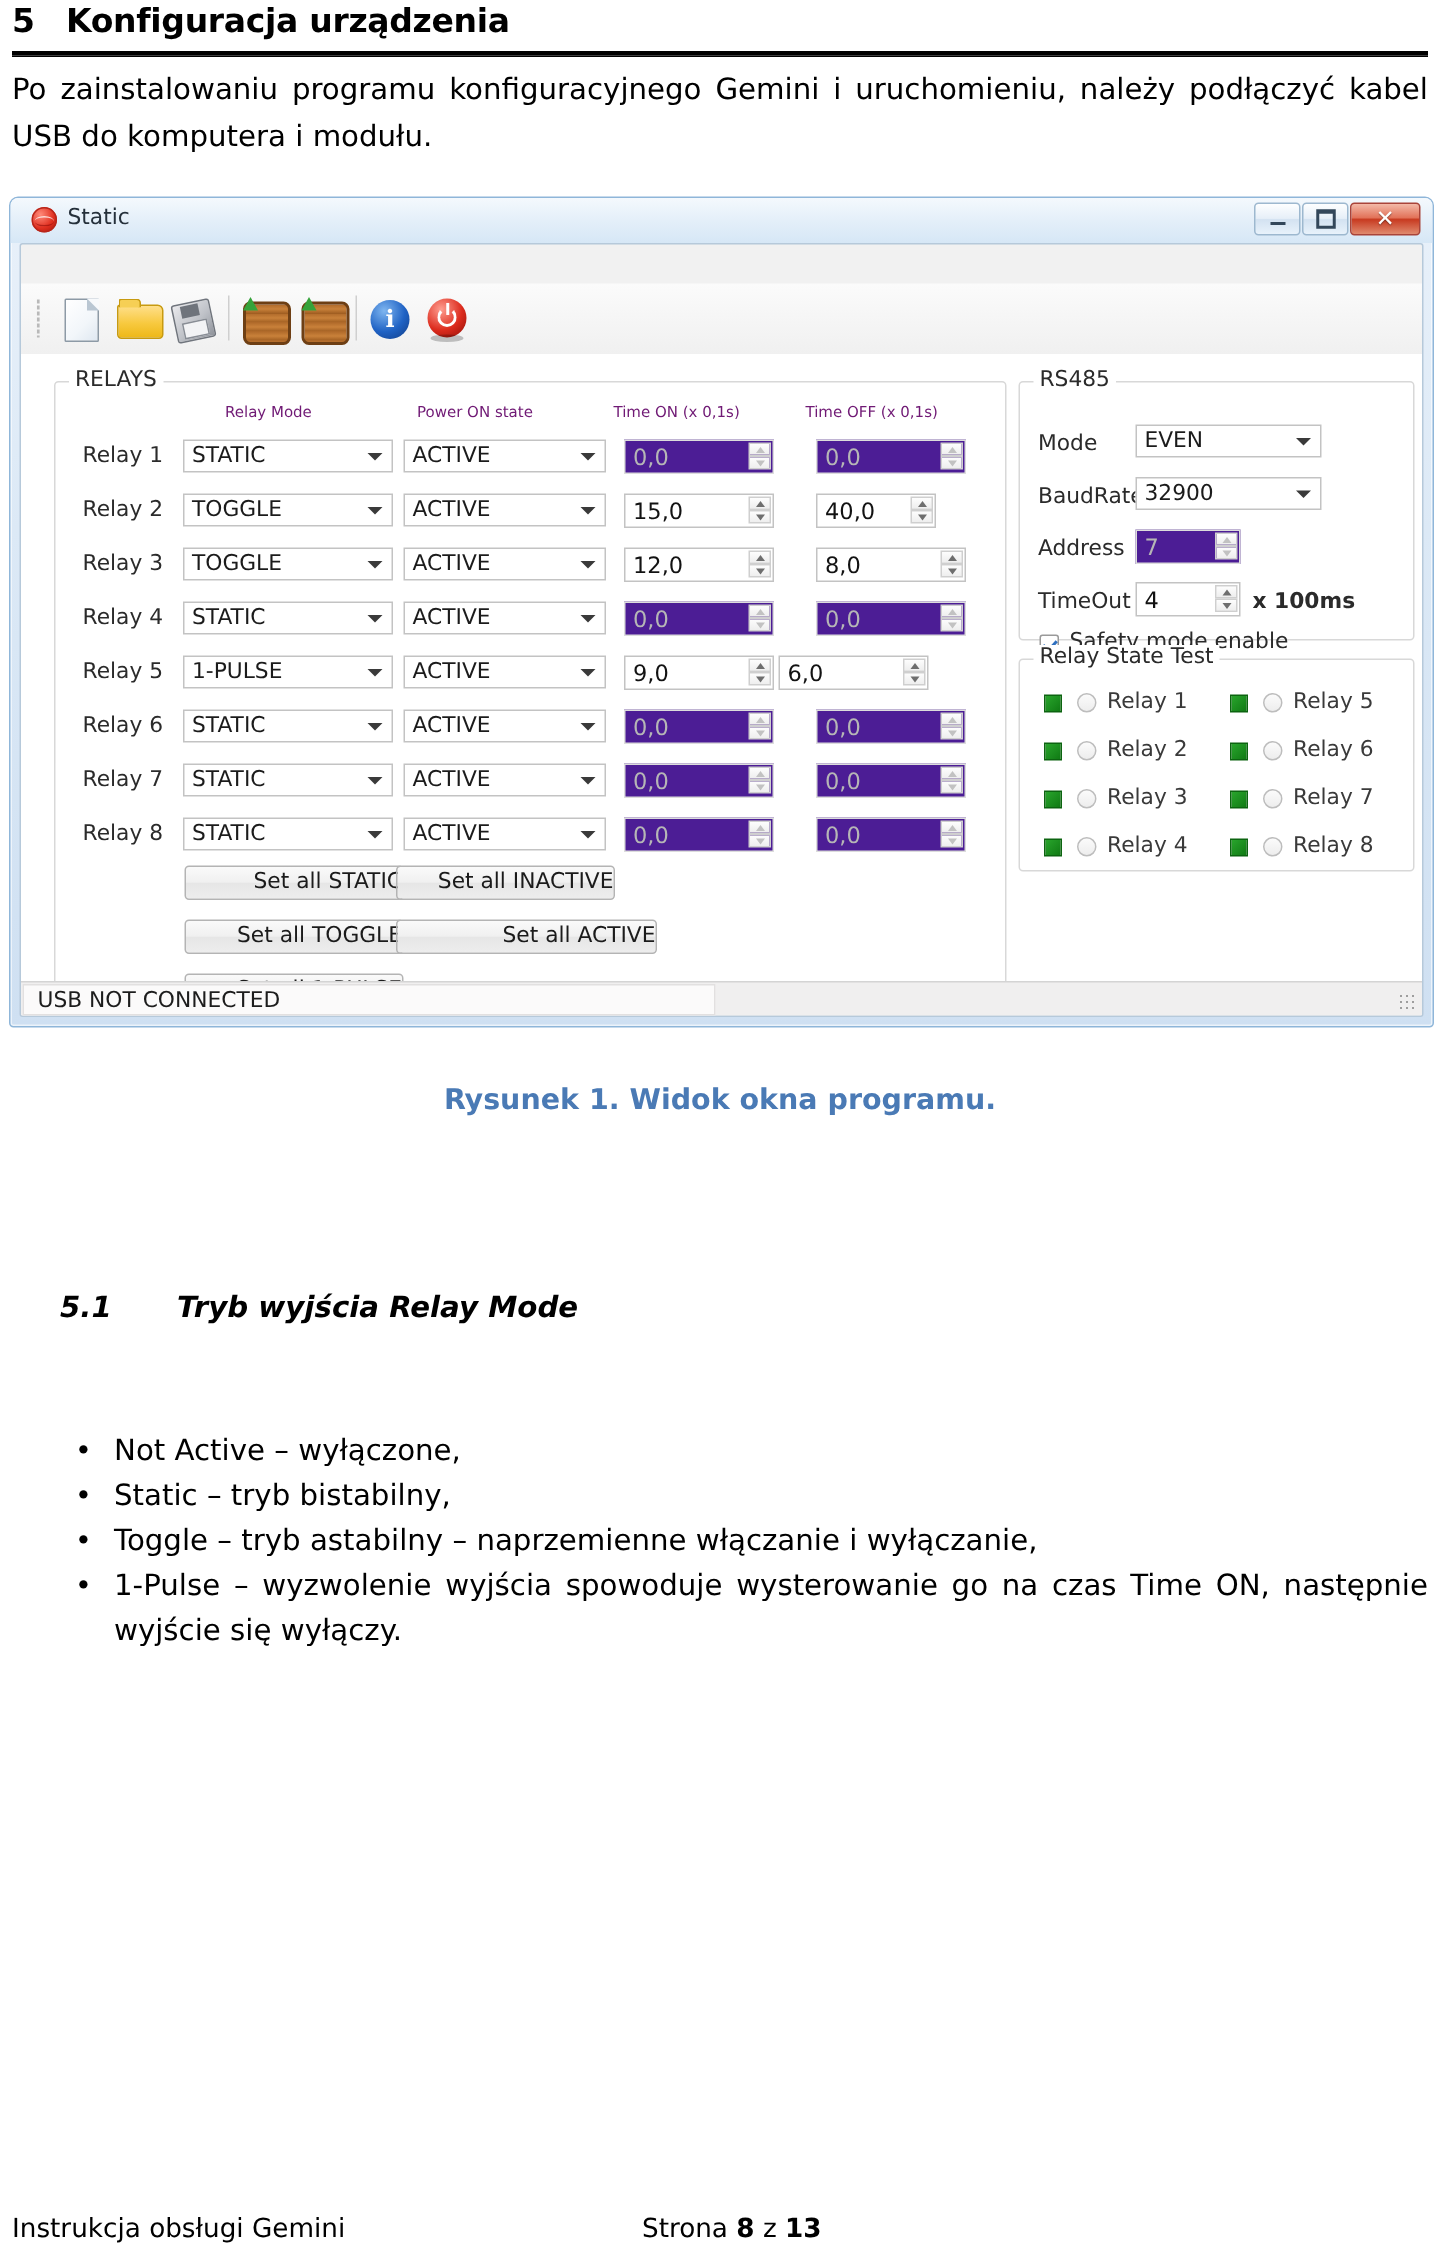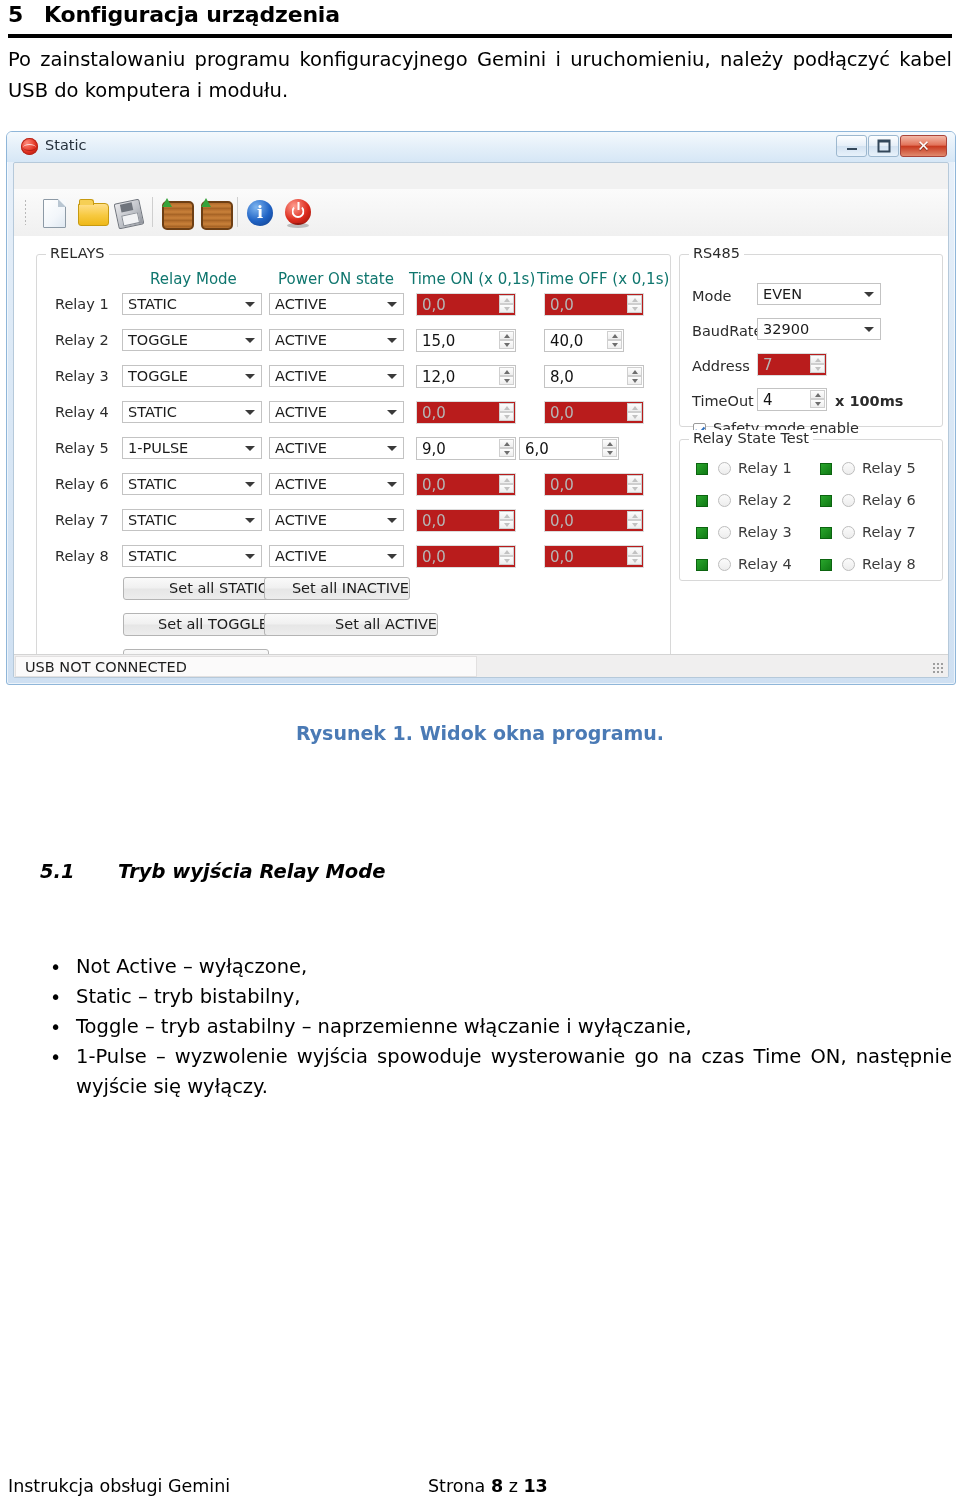--- a/index.html
+++ b/index.html
@@ -200,21 +200,21 @@
   }
 
   
   .gbox{ position:absolute; border:1px solid #d8d8d8; border-radius:3px; background:#fff; }
   .gbox > .legend{
     position:absolute; left:9px; top:-10px; padding:0 4px; background:#fff;
     font-size:14.5px; color:#2b2b2b; font-family:"DejaVu Sans", sans-serif; white-space:nowrap;
   }
 
   .colhead{
-    position:absolute; font-size:15px; color:#0f766e; white-space:nowrap;
+    position:absolute; font-size:10px; color:#701a75; white-space:nowrap;
     font-family:"DejaVu Sans", sans-serif;
   }
   .rowlabel{
     position:absolute; font-size:14.5px; color:#2b2b2b; white-space:nowrap;
     font-family:"DejaVu Sans", sans-serif;
   }
 
   .combo{
     position:absolute; height:22px; background:#fff;
     border:1px solid #c3c3c3; box-sizing:border-box;
@@ -226,21 +226,21 @@
   .combo .arrow{
     position:absolute; right:6px; top:8px; width:0; height:0;
     border-left:5px solid transparent; border-right:5px solid transparent;
     border-top:5px solid #3a3a3a;
   }
 
   .spin{
     position:absolute; height:23px; background:#fff;
     border:1px solid #c3c3c3; box-sizing:border-box;
   }
-  .spin.dim{ background:#b91c1c; border-color:#dcdcdc; }
+  .spin.dim{ background:#4c1d95; border-color:#dcdcdc; }
   .spin .val{
     position:absolute; left:5px; top:2px; font-size:15px; color:#121212;
     font-family:"DejaVu Sans", sans-serif;
   }
   .spin.dim .val{ color:#b6b6b6; }
   .spin .btns{
     position:absolute; right:1px; top:1px; width:15px; height:19px;
   }
   .spin .up,.spin .dn{
     position:absolute; left:0; width:15px; height:9px;

